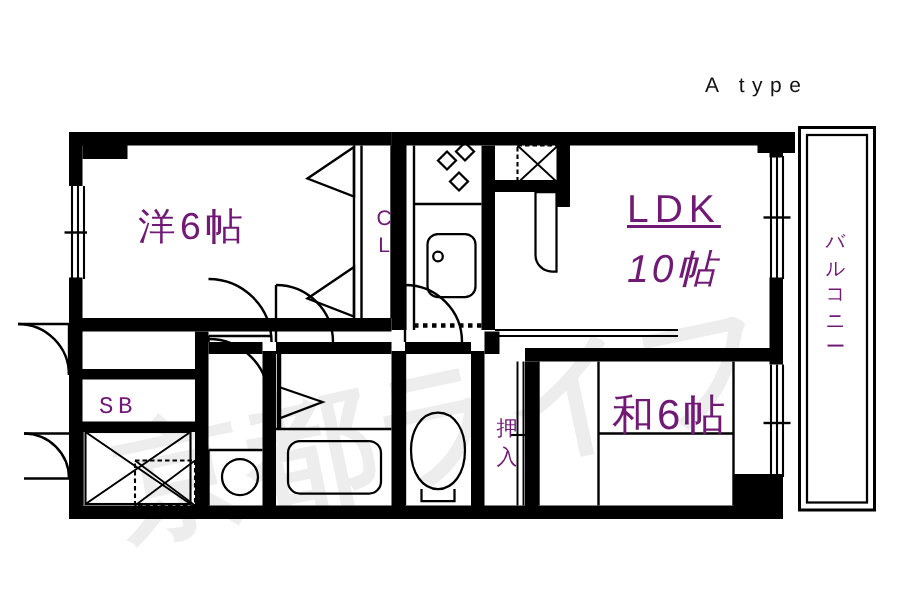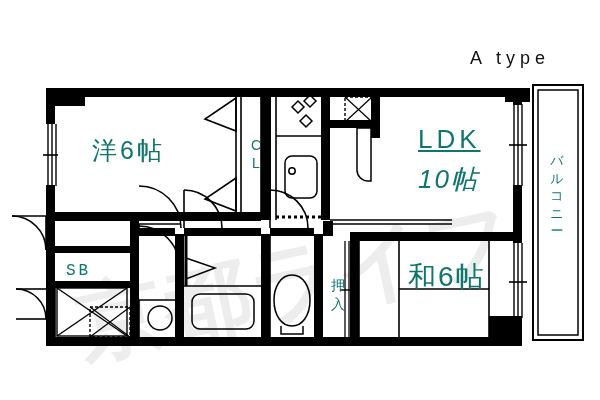--- a/index.html
+++ b/index.html
@@ -1,21 +1,21 @@
 <!DOCTYPE html>
 <html><head>
 <meta charset="utf-8">
 <style>
   html,body{margin:0;padding:0;background:#ffffff;}
   body{width:600px;height:400px;overflow:hidden;
        font-family:"Liberation Sans","DejaVu Sans",sans-serif;}
   #stage{position:relative;width:600px;height:400px;background:#fff;}
   #plan{position:absolute;left:0;top:0;}
-  .lbl{position:absolute;color:#0f766e;white-space:nowrap;}
-  #title{left:470px;top:48px;font-size:18px;letter-spacing:5px;color:#111;text-align:right;}
+  .lbl{position:absolute;color:#701a75;white-space:nowrap;}
+  #title{left:470px;top:48px;font-size:14px;letter-spacing:5px;color:#111;text-align:right;}
   #lbl-yoshitsu{left:92px;top:134px;font-size:25px;letter-spacing:3px;}
   #lbl-cl{left:247px;top:136px;font-size:14px;line-height:18px;text-align:center;width:18px;letter-spacing:0;}
   #lbl-ldk{left:418px;top:124px;font-size:26px;letter-spacing:4px;text-decoration:underline;}
   #lbl-ldk2{left:418px;top:162px;font-size:26px;letter-spacing:2px;font-style:italic;}
   #lbl-washitsu{left:408px;top:258px;font-size:28px;letter-spacing:2px;text-align:right;}
   #lbl-oshiire{left:330px;top:276px;font-size:14px;line-height:19px;width:16px;text-align:center;}
   #lbl-balcony{left:549px;top:152px;font-size:13px;line-height:17.5px;width:16px;text-align:center;}
   #lbl-sb{left:66px;top:262px;font-size:16px;letter-spacing:3px;font-family:Liberation Mono, monospace;}
   .vtxt span{display:block;}
 </style>

